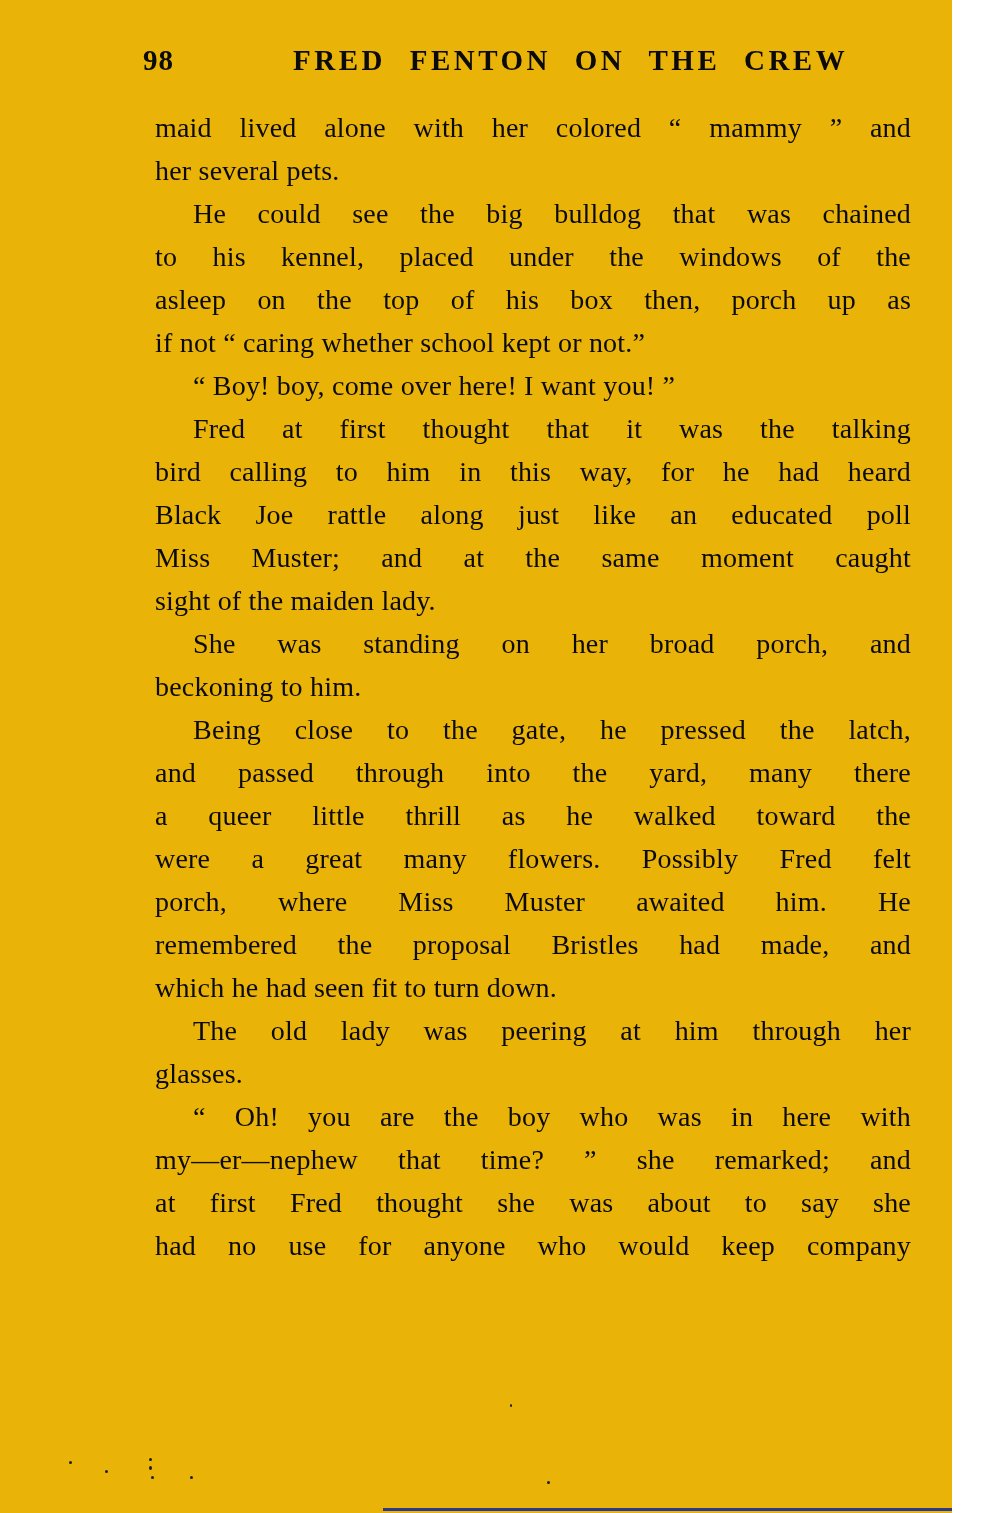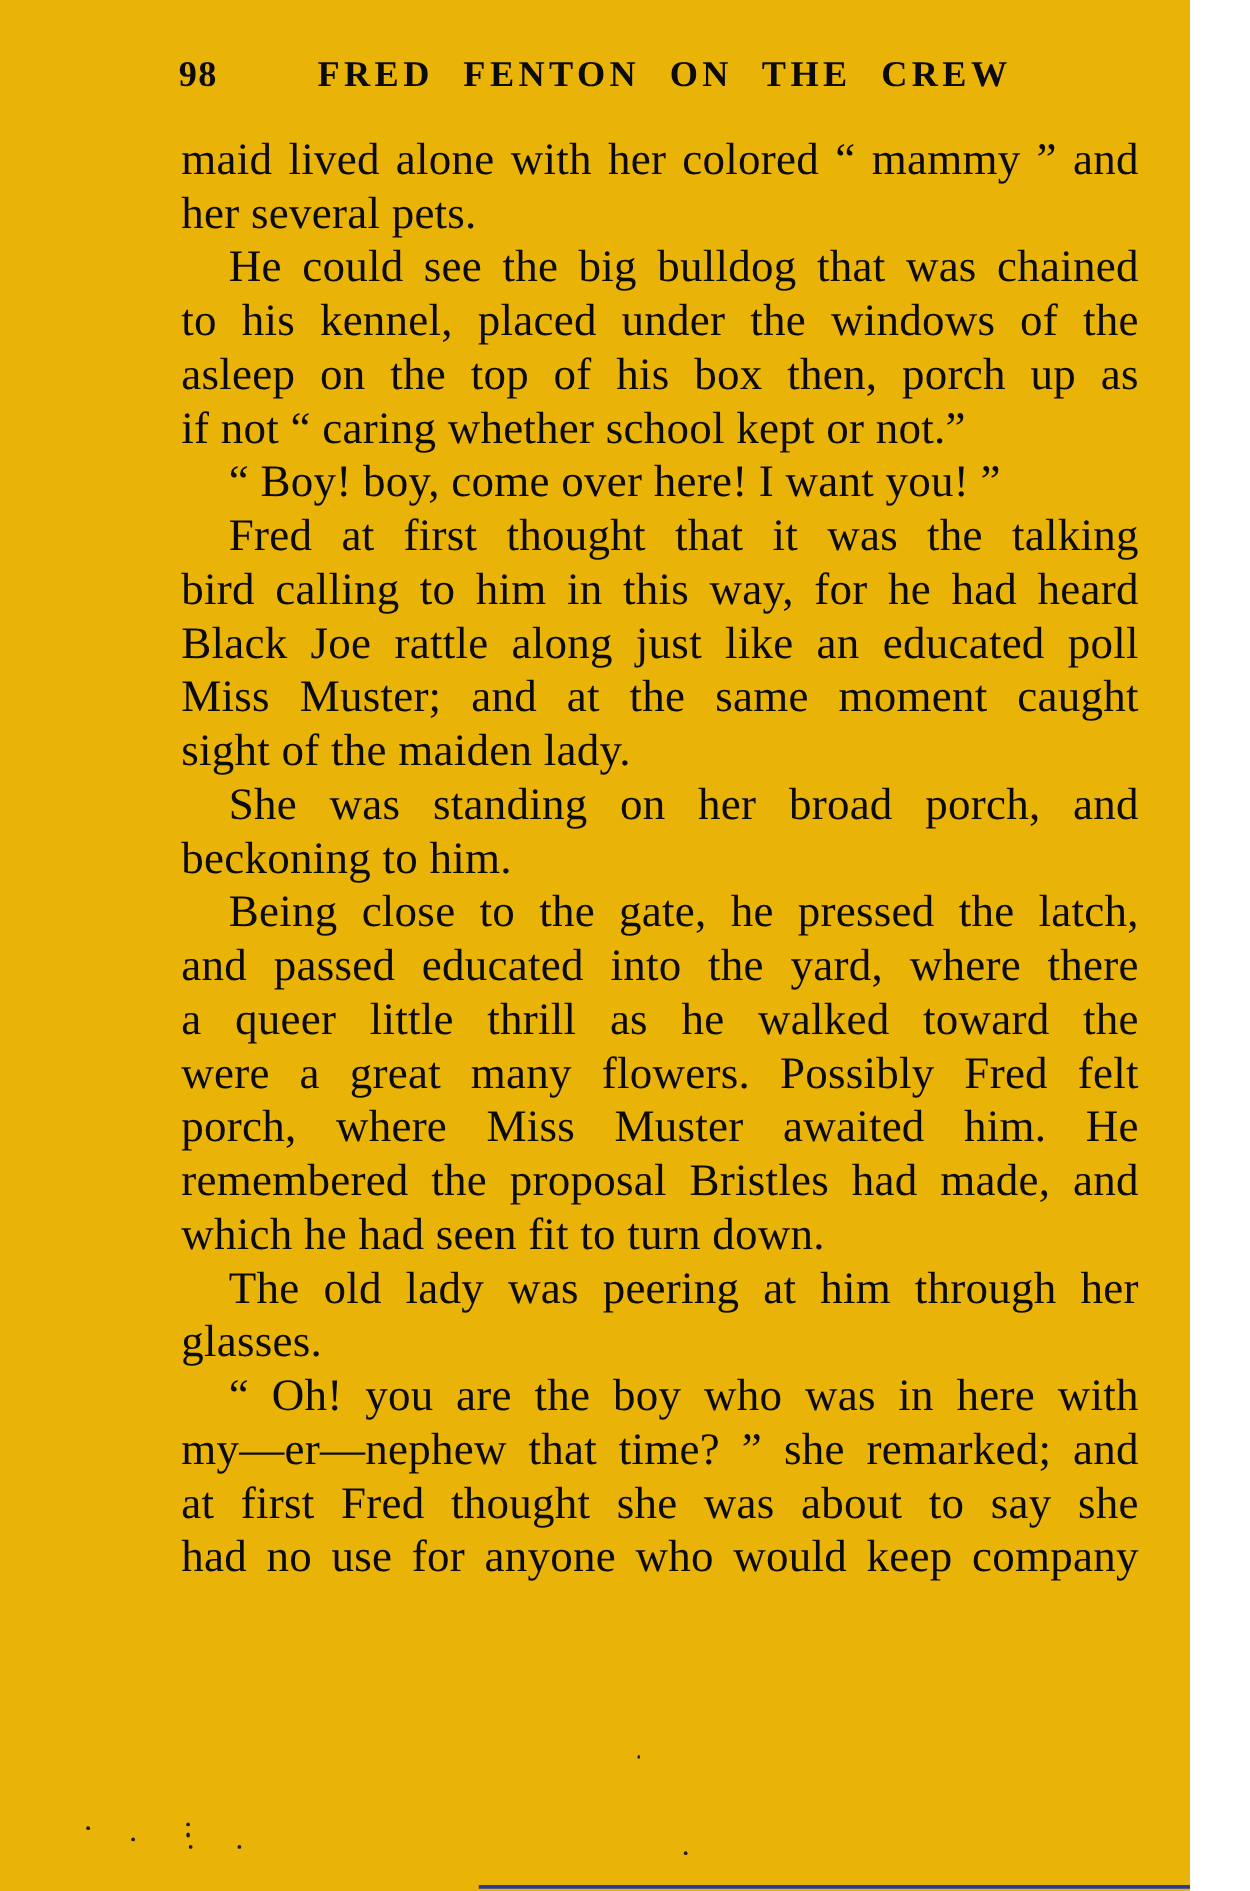--- a/index.html
+++ b/index.html
@@ -19,40 +19,41 @@
     width: 768px;
     display: flex;
     align-items: baseline;
     font-size: 29px;
     font-weight: 600;
   }
   .page-number {
     letter-spacing: 1px;
   }
   .header-title {
-    margin-left: 80px;
+    margin-left: 119px;
     letter-spacing: 3.5px;
     word-spacing: 13px;
     white-space: nowrap;
   }
   .text-block {
     position: absolute;
     top: 106px;
     left: 145px;
     width: 766px;
   }
   .line {
     height: 43px;
     line-height: 43px;
-    font-size: 36px;
+    font-size: 28px;
     font-weight: 500;
     letter-spacing: 0.2px;
     text-align: justify;
     text-align-last: justify;
     white-space: nowrap;
+    margin-left: 10px;
   }
   .line.end { text-align-last: left; white-space: normal; }
   .line.indent { text-indent: 38px; }
   .speck {
     position: absolute;
     background: #1c1c1c;
     border-radius: 50%;
   }
   .edge-line {
     position: absolute;
@@ -82,21 +83,21 @@
     <div class="line end">if not “ caring whether school kept or not.”</div>
     <div class="line indent end">“ Boy! boy, come over here!  I want you! ”</div>
     <div class="line indent">Fred at first thought that it was the talking</div>
     <div class="line">bird calling to him in this way, for he had heard</div>
     <div class="line">Black Joe rattle along just like an educated poll</div>
     <div class="line">Miss Muster; and at the same moment caught</div>
     <div class="line end">sight of the maiden lady.</div>
     <div class="line indent">She was standing on her broad porch, and</div>
     <div class="line end">beckoning to him.</div>
     <div class="line indent">Being close to the gate, he pressed the latch,</div>
-    <div class="line">and passed educated into the yard, where there</div>
+    <div class="line">and passed through into the yard, many there</div>
     <div class="line">a queer little thrill as he walked toward the</div>
     <div class="line">were a great many flowers.  Possibly Fred felt</div>
     <div class="line">porch, where Miss Muster awaited him.  He</div>
     <div class="line">remembered the proposal Bristles had made, and</div>
     <div class="line end">which he had seen fit to turn down.</div>
     <div class="line indent">The old lady was peering at him through her</div>
     <div class="line end">glasses.</div>
     <div class="line indent">“ Oh! you are the boy who was in here with</div>
     <div class="line">my—er—nephew that time? ” she remarked; and</div>
     <div class="line">at first Fred thought she was about to say she</div>

